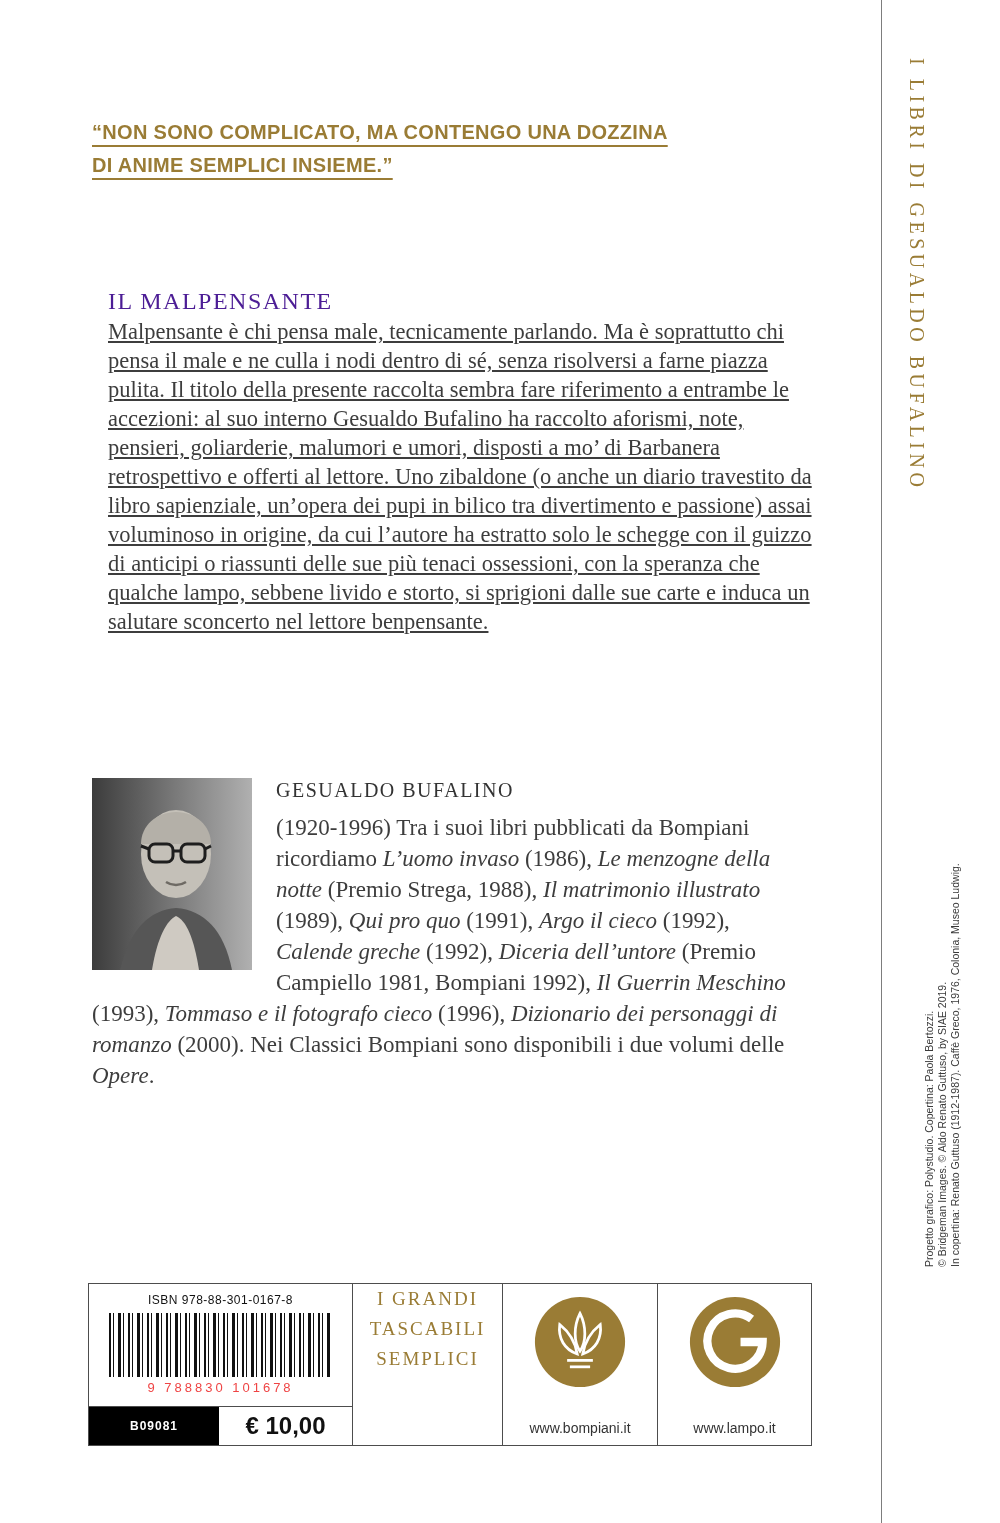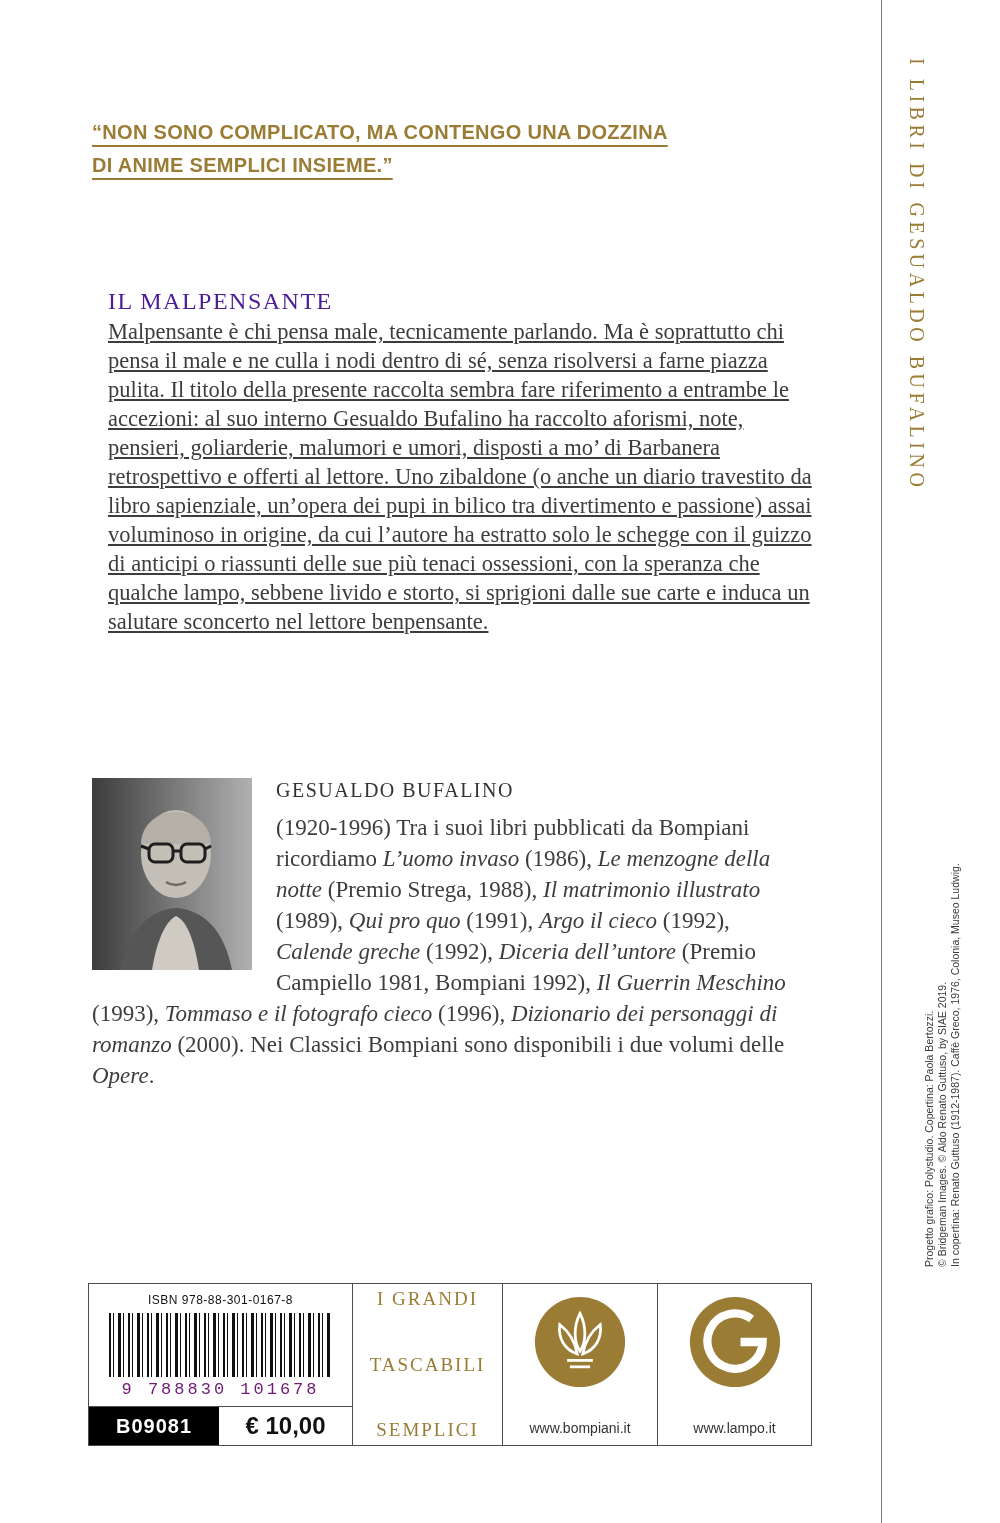--- a/index.html
+++ b/index.html
@@ -68,35 +68,35 @@
     text-align:center; font-family:"Liberation Sans", sans-serif;
     font-size:12px; letter-spacing:0.5px; color:#111; padding-top:9px;
   }
   .bars {
     height:64px; margin:6px 20px 0 20px; background-color:#fff;
     background-image:repeating-linear-gradient(90deg,
       #111 0 2px, #fff 2px 4px, #111 4px 5px, #fff 5px 9px,
       #111 9px 12px, #fff 12px 14px, #111 14px 15px, #fff 15px 19px);
   }
   .ean {
-    text-align:center; font-family:Liberation Mono, monospace;
-    font-size:17px; letter-spacing:3px; color:#701a75; padding:3px 0 2px 0;
+    text-align:center; font-family:Liberation Sans, sans-serif;
+    font-size:13px; letter-spacing:3px; color:#ef4444; padding:3px 0 2px 0;
   }
   .price-row { margin-top:auto; height:38px; border-top:1px solid #4d4d4d; display:flex; }
   .code-box {
     width:130px; background:#000; color:#fff; display:flex; align-items:center; justify-content:center;
-    font-family:"Liberation Sans", sans-serif; font-weight:bold; font-size:20px; letter-spacing:1px;
+    font-family:"Liberation Sans", sans-serif; font-weight:bold; font-size:12px; letter-spacing:1px;
   }
   .price {
     flex:1; display:flex; align-items:center; justify-content:center;
     font-family:"Liberation Sans", sans-serif; font-weight:bold; font-size:24px; color:#111;
   }
   .cell-series {
     width:150px; border-left:1px solid #4d4d4d;
-    display:flex; flex-direction:column; align-items:center; justify-content:space-between;
+    display:flex; flex-direction:column; align-items:center; justify-content:flex-start;
     color:var(--accent); font-size:19px; letter-spacing:2px; line-height:30px; text-align:center;
   }
   .cell-logo {
     width:155px; border-left:1px solid #4d4d4d;
     display:flex; flex-direction:column; align-items:center; justify-content:space-between;
     padding:12px 0 9px 0;
   }
   .cell-logo:last-child { flex:1; }
   .url { font-family:"Liberation Sans", sans-serif; font-size:14px; color:#333; }
   .logo-disc { fill:var(--accent); }

